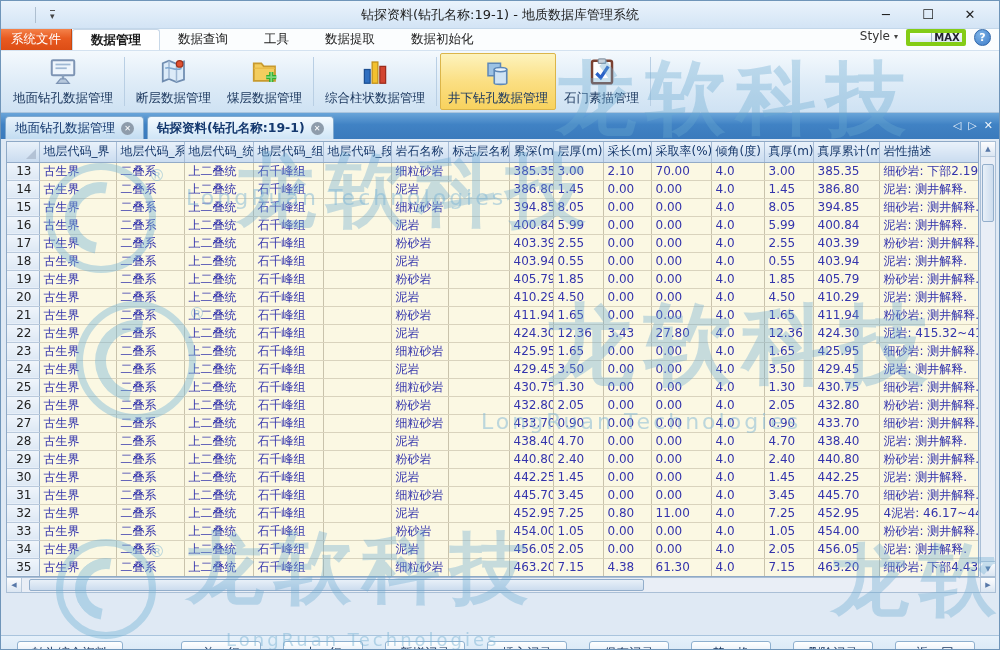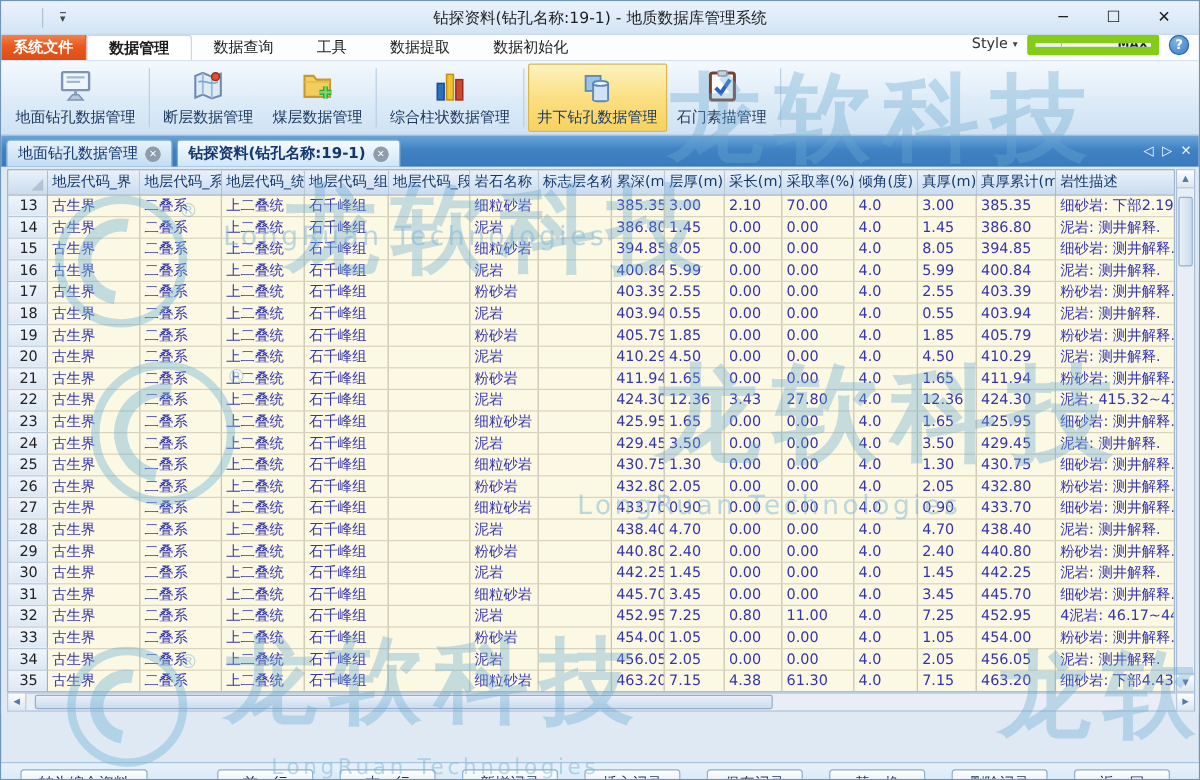--- a/index.html
+++ b/index.html
@@ -11,28 +11,28 @@
   .titlebar { position:relative; height:28px; background:linear-gradient(#eaf3fc,#d3e4f5); border-bottom:1px solid #c3d7ea; display:flex; align-items:center; }
   .qat { display:flex; align-items:center; height:100%; padding-left:10px; }
   .qat-sep { width:1px; height:16px; background:#aebfd0; margin:0 14px 0 24px; }
   .qat-drop { font-size:9px; color:#444; border-top:1px solid #555; padding-top:1px; line-height:8px; cursor:default; }
   .title-text { position:absolute; left:0; right:0; text-align:center; color:#1c1c1c; font-size:13px; }
   .win-controls { margin-left:auto; display:flex; align-items:center; gap:4px; padding-right:10px; position:relative; z-index:2; }
   .win-btn { width:38px; height:20px; display:flex; align-items:center; justify-content:center; color:#222; font-size:13px; cursor:default; }
 
   
   .menubar { height:22px; background:#fbfdfe; border-bottom:1px solid #d4e2f0; display:flex; align-items:stretch; }
-  .file-btn { background:linear-gradient(#f4824a,#e85a20 45%,#dd4d15); color:#fff; font-weight:bold; padding:0 10px; display:flex; align-items:center; font-size:12.5px; border-right:1px solid #c8490f; cursor:default; }
+  .file-btn { background:linear-gradient(#f4824a,#e85a20 45%,#dd4d15); color:#fff; font-weight:normal; padding:0 10px; display:flex; align-items:center; font-size:12.5px; border-right:1px solid #c8490f; cursor:default; }
   .menu-items { display:flex; align-items:stretch; }
   .menu-item { padding:0 18px; display:flex; align-items:center; color:#1a1a1a; font-size:12.5px; cursor:default; }
   .menu-item.active { background:#fff; border:1px solid #c8d8e8; border-bottom:none; border-radius:3px 3px 0 0; font-weight:bold; }
   .menu-right { margin-left:auto; display:flex; align-items:flex-start; gap:8px; padding-right:8px; }
   .style-drop { color:#333; font-size:12px; display:flex; align-items:center; gap:4px; cursor:default; }
   .style-caret { font-size:8px; color:#444; }
-  .max-toggle { display:flex; height:17px; border:7px solid #84cc16; border-radius:2px; overflow:hidden; cursor:default;gap:44px; }
+  .max-toggle { display:flex; height:17px; border:4px solid #84cc16; border-radius:2px; overflow:hidden; cursor:default; }
   .max-blank { width:22px; background:linear-gradient(#fefefe,#dde9f4); border-right:1px solid #9fb6cc; }
   .max-label { width:30px; background:linear-gradient(#f6fafd,#dcE8f3); display:flex; align-items:center; justify-content:center; font-size:10px; font-weight:bold; color:#223; }
   .help-btn { width:17px; height:17px; border-radius:50%; background:radial-gradient(circle at 35% 30%,#7db4e8,#3e7cc8); color:#fff; font-weight:bold; font-size:11px; display:flex; align-items:center; justify-content:center; border:1px solid #2f66a8; cursor:default; }
 
   
   .ribbon { height:62px; background:linear-gradient(#f4f9fd,#ddebf7 55%,#cfe2f3); border-bottom:1px solid #abc5de; display:flex; align-items:stretch; padding:2px 4px; }
   .rbtn { display:flex; flex-direction:column; align-items:center; justify-content:flex-start; padding:3px 7px 2px; border:1px solid transparent; border-radius:2px; cursor:default; }
   .rbtn.active { background:linear-gradient(#fdf3bd,#fbdf83 50%,#f8d25e); border-color:#dbb54a; }
   .ricon { width:30px; height:30px; display:block; }
   .rlabel { margin-top:3px; font-size:12.5px; color:#1e3a60; white-space:nowrap; }

